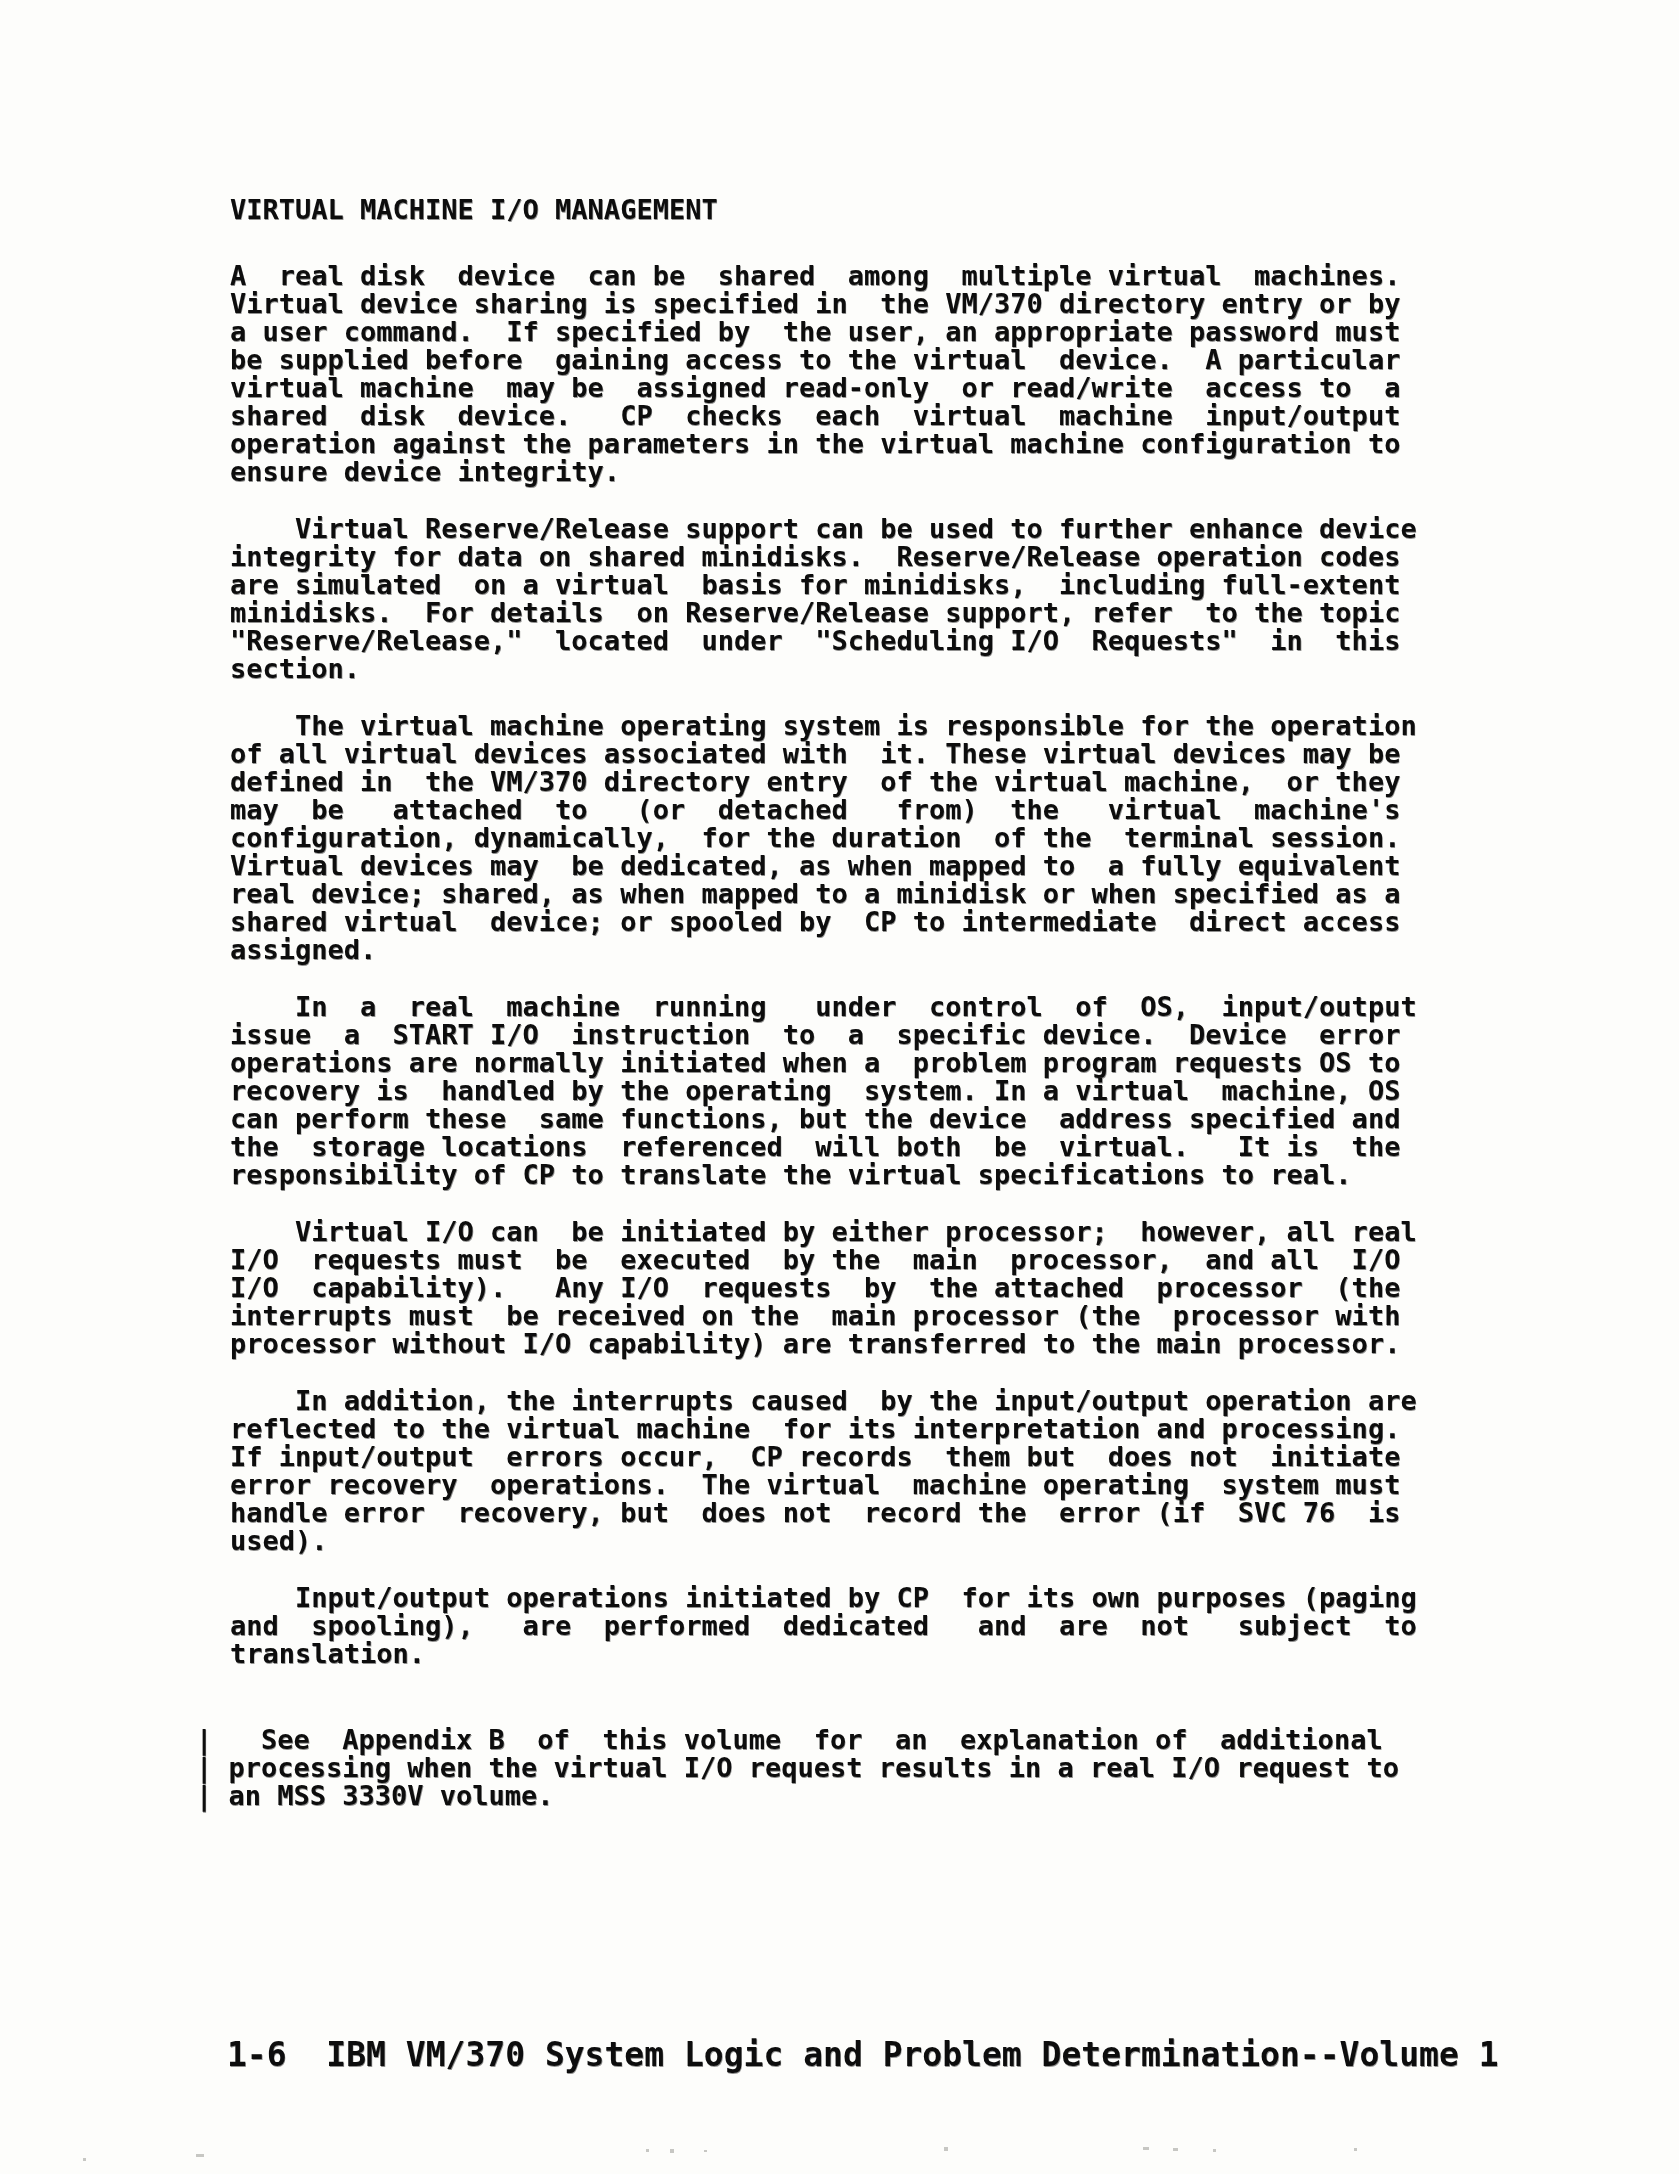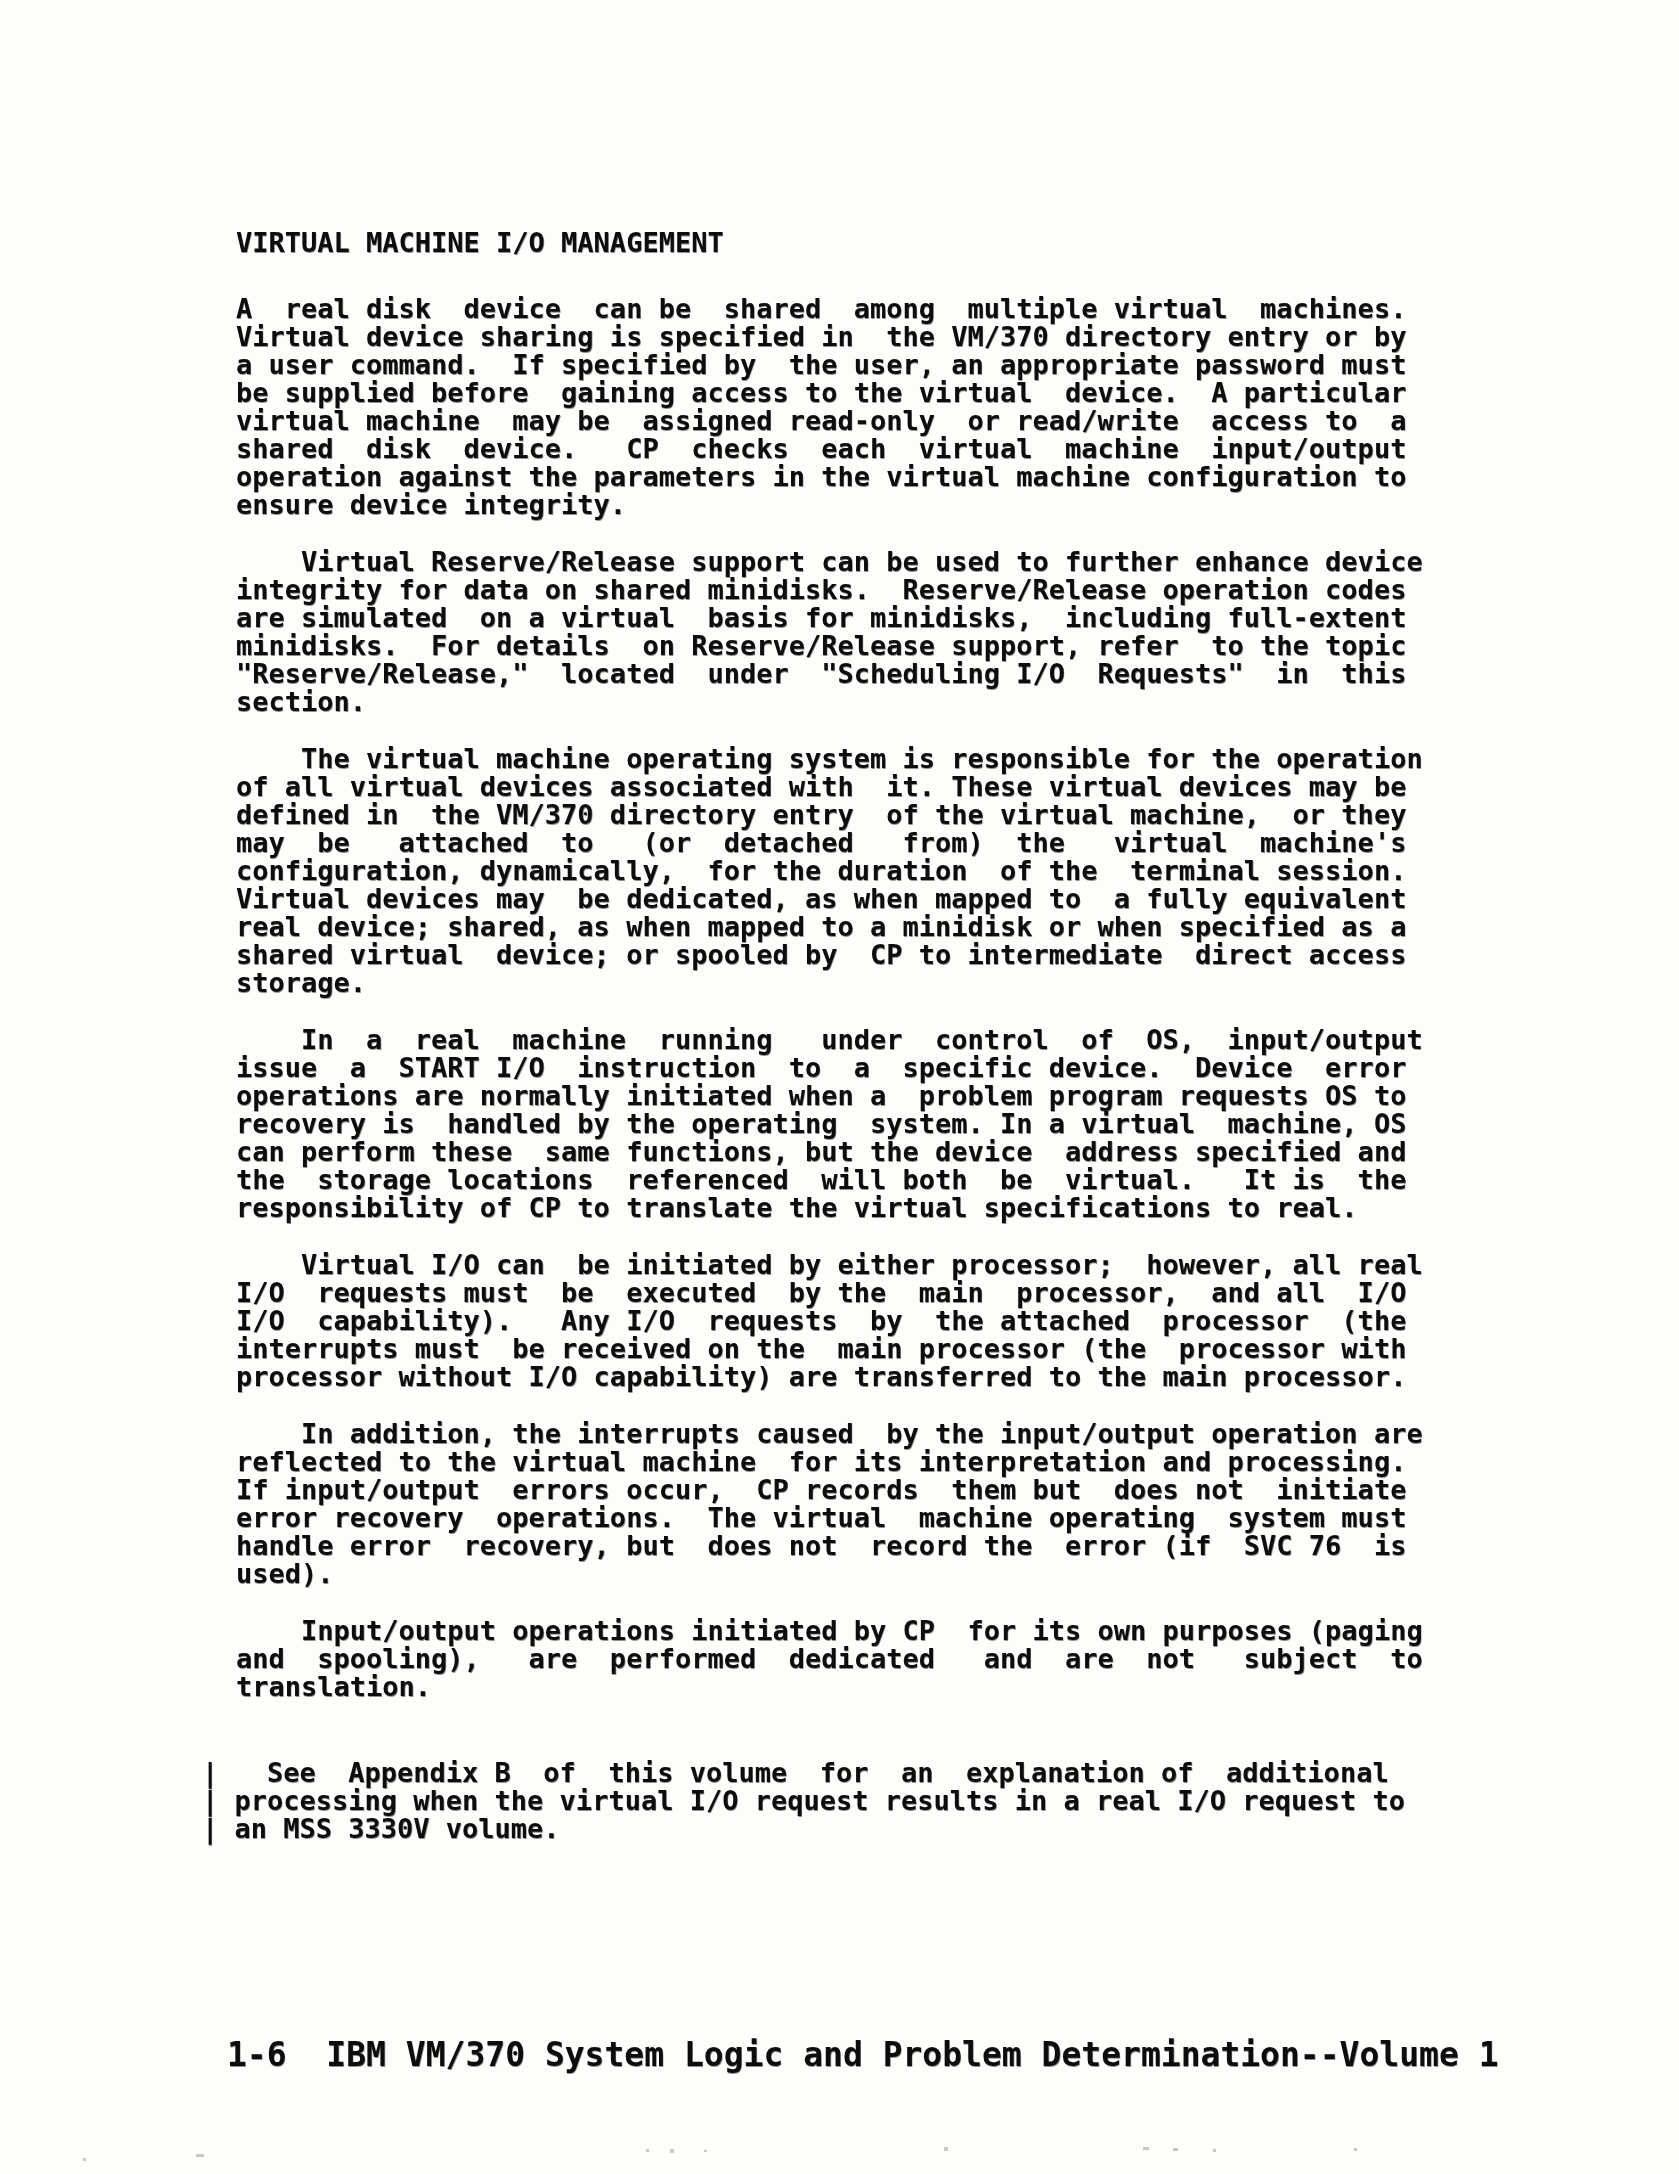--- a/index.html
+++ b/index.html
@@ -8,24 +8,23 @@
     width: 1680px;
     height: 2174px;
     background: #fdfdfb;
     overflow: hidden;
     font-family: "DejaVu Sans Mono", "Liberation Mono", monospace;
     font-weight: 700;
     color: #0d0d0d;
   }
   .content {
     position: absolute;
-    left: 236px;
+    left: 230px;
     top: 196px;
     width: 1262px;
-    margin-top: 33px;
   }
   .doc-header {
     font-size: 27px;
     line-height: 28px;
     margin: 0 0 38px 0;
     white-space: pre;
     text-shadow: 0.6px 0.6px 0 rgba(10,10,10,0.45);
   }
   .para { margin: 0 0 29px 0; }
   .line {
@@ -83,21 +82,21 @@
         </div>
         <div class="para">
           <div class="line">    The virtual machine operating system is responsible for the operation</div>
           <div class="line">of all virtual devices associated with  it. These virtual devices may be</div>
           <div class="line">defined in  the VM/370 directory entry  of the virtual machine,  or they</div>
           <div class="line">may  be   attached  to   (or  detached   from)  the   virtual  machine's</div>
           <div class="line">configuration, dynamically,  for the duration  of the  terminal session.</div>
           <div class="line">Virtual devices may  be dedicated, as when mapped to  a fully equivalent</div>
           <div class="line">real device; shared, as when mapped to a minidisk or when specified as a</div>
           <div class="line">shared virtual  device; or spooled by  CP to intermediate  direct access</div>
-          <div class="line">storage.</div>
+          <div class="line">assigned.</div>
         </div>
         <div class="para">
           <div class="line">    In  a  real  machine  running   under  control  of  OS,  input/output</div>
           <div class="line">issue  a  START I/O  instruction  to  a  specific device.  Device  error</div>
           <div class="line">operations are normally initiated when a  problem program requests OS to</div>
           <div class="line">recovery is  handled by the operating  system. In a virtual  machine, OS</div>
           <div class="line">can perform these  same functions, but the device  address specified and</div>
           <div class="line">the  storage locations  referenced  will both  be  virtual.   It is  the</div>
           <div class="line">responsibility of CP to translate the virtual specifications to real.</div>
         </div>

